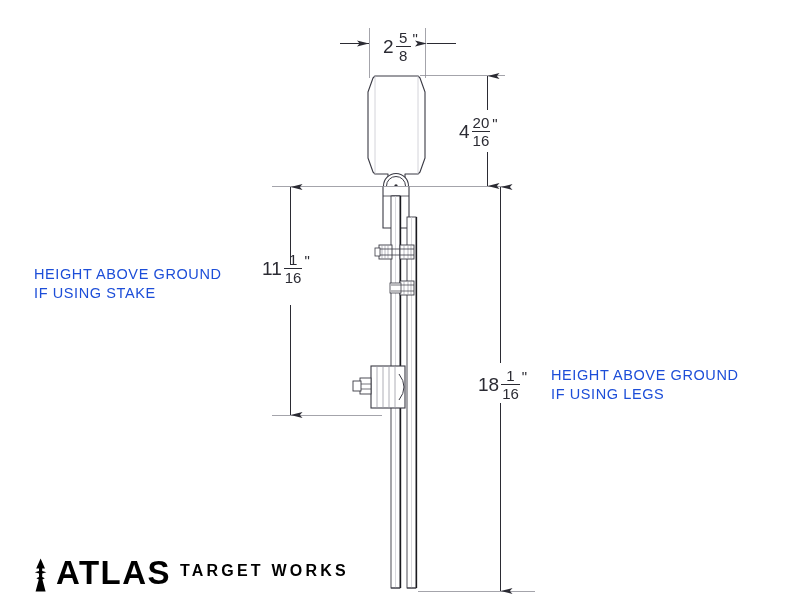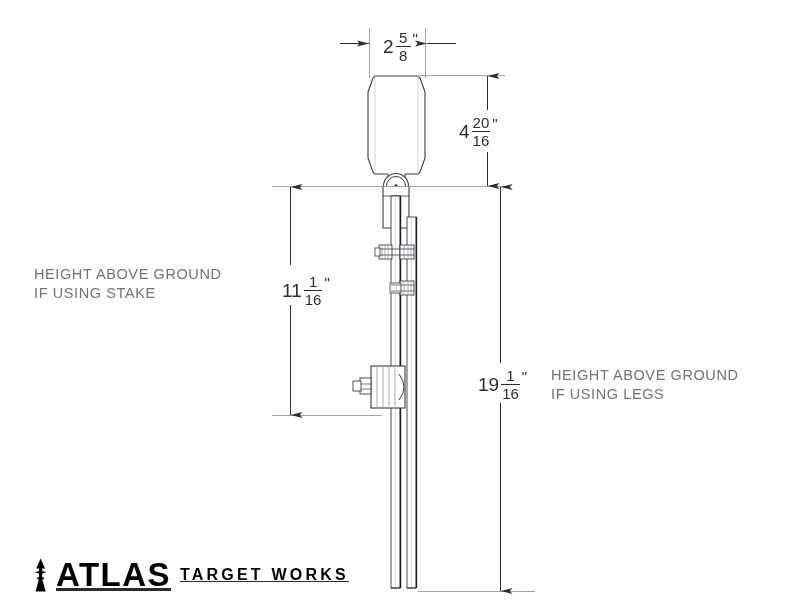--- a/index.html
+++ b/index.html
@@ -27,21 +27,21 @@
     width: 792px;
     height: 612px;
     display: block;
   }
   .note-text {
     position: absolute;
     font-family: "Liberation Sans", sans-serif;
     font-size: 14.5px;
     letter-spacing: 0.6px;
     line-height: 19px;
-    color: #737373;
+    color: #1d4ed8;
     white-space: pre;
   }
   #note-stake { left: 34px; top: 265px; }
   #note-legs  { left: 551px; top: 366px; }
 
   
   .dim-value {
     position: absolute;
     display: flex;
     align-items: center;
@@ -79,32 +79,31 @@
   }
   .dim-inch {
     font-size: 15px;
     line-height: 1;
     align-self: flex-start;
     margin-left: 1px;
     margin-top: 1px;
   }
   #dim-width-value  { left: 383px; top: 30px; }
   #dim-head-value   { left: 459px; top: 115px; }
-  #dim-stake-value  { left: 262px; top: 274px; margin-left: 20px; }
+  #dim-stake-value  { left: 262px; top: 252px; }
   #dim-legs-value   { left: 478px; top: 368px; }
 
   
   #brand-logo {
     position: absolute;
     left: 28px;
     top: 558px;
     display: flex;
-    align-items: center;
+    align-items: flex-start;
     gap: 9px;
-    text-decoration: underline;
   }
   #brand-mark {
     width: 26px;
     height: 34px;
     display: block;
   }
   #brand-atlas {
     font-family: "Liberation Sans", sans-serif;
     font-weight: 700;
     font-size: 33px;
@@ -290,21 +289,21 @@
     <span class="dim-whole">11</span>
     <span class="dim-frac">
       <span class="num">1</span>
       <span class="bar"></span>
       <span class="den">16</span>
     </span>
     <span class="dim-inch">"</span>
   </div>
 
   <div class="dim-value" id="dim-legs-value">
-    <span class="dim-whole">19</span>
+    <span class="dim-whole">18</span>
     <span class="dim-frac">
       <span class="num">1</span>
       <span class="bar"></span>
       <span class="den">16</span>
     </span>
     <span class="dim-inch">"</span>
   </div>
 
   <div class="note-text" id="note-stake">HEIGHT ABOVE GROUND
 IF USING STAKE</div>

